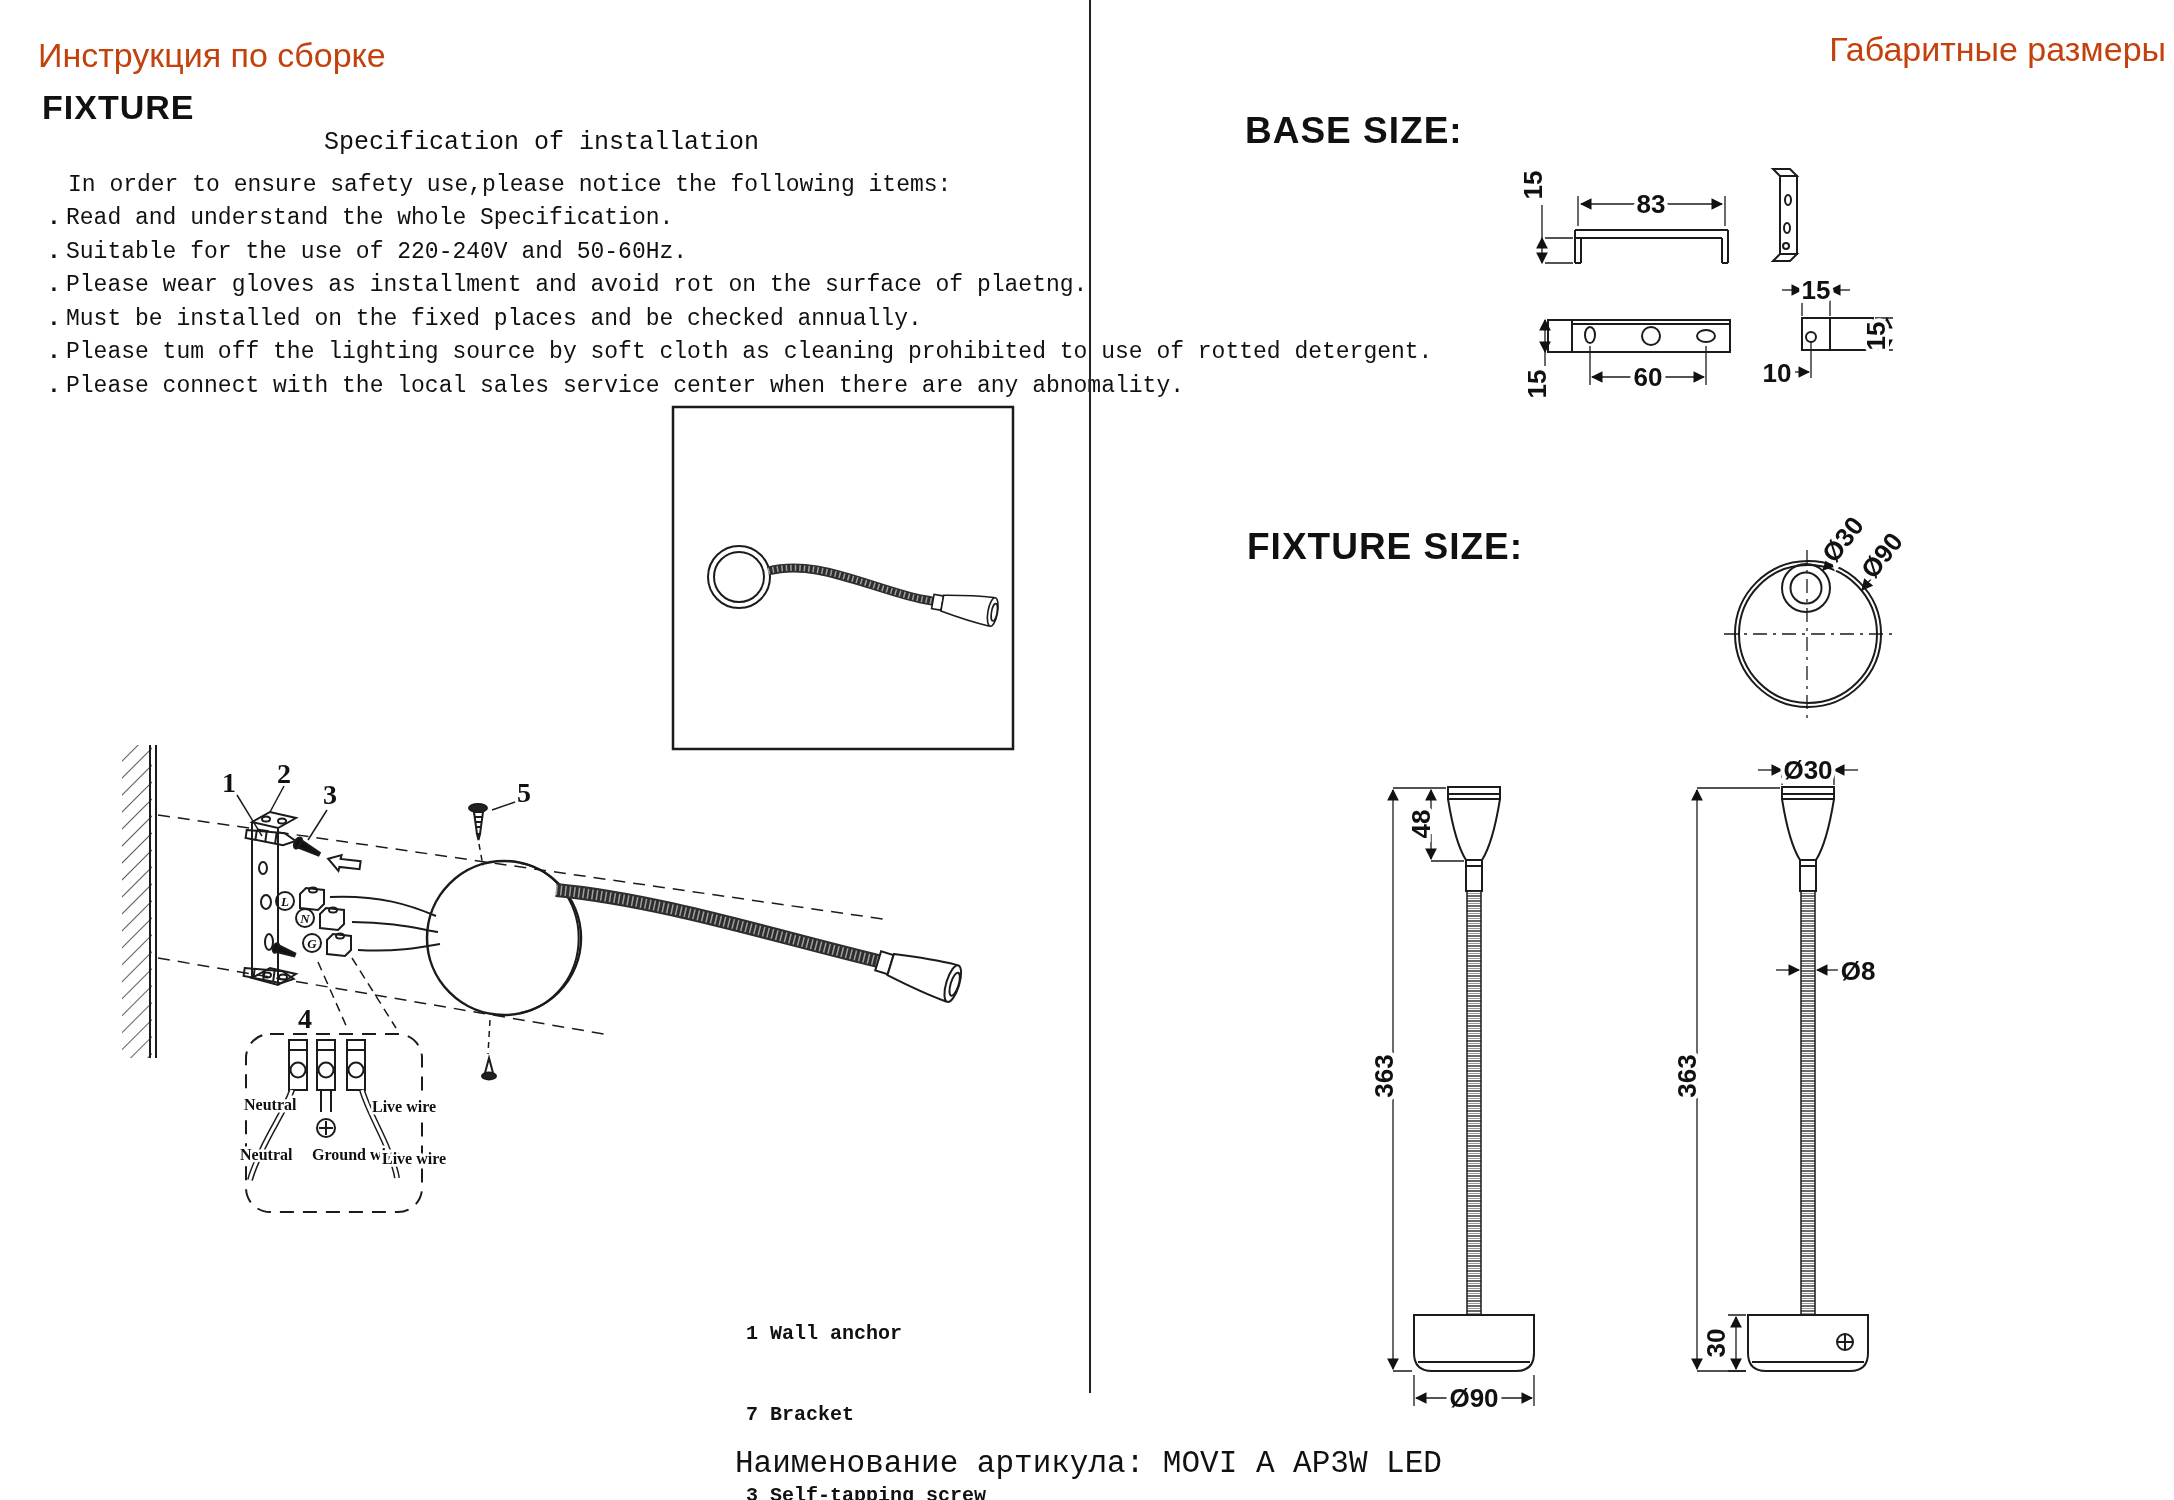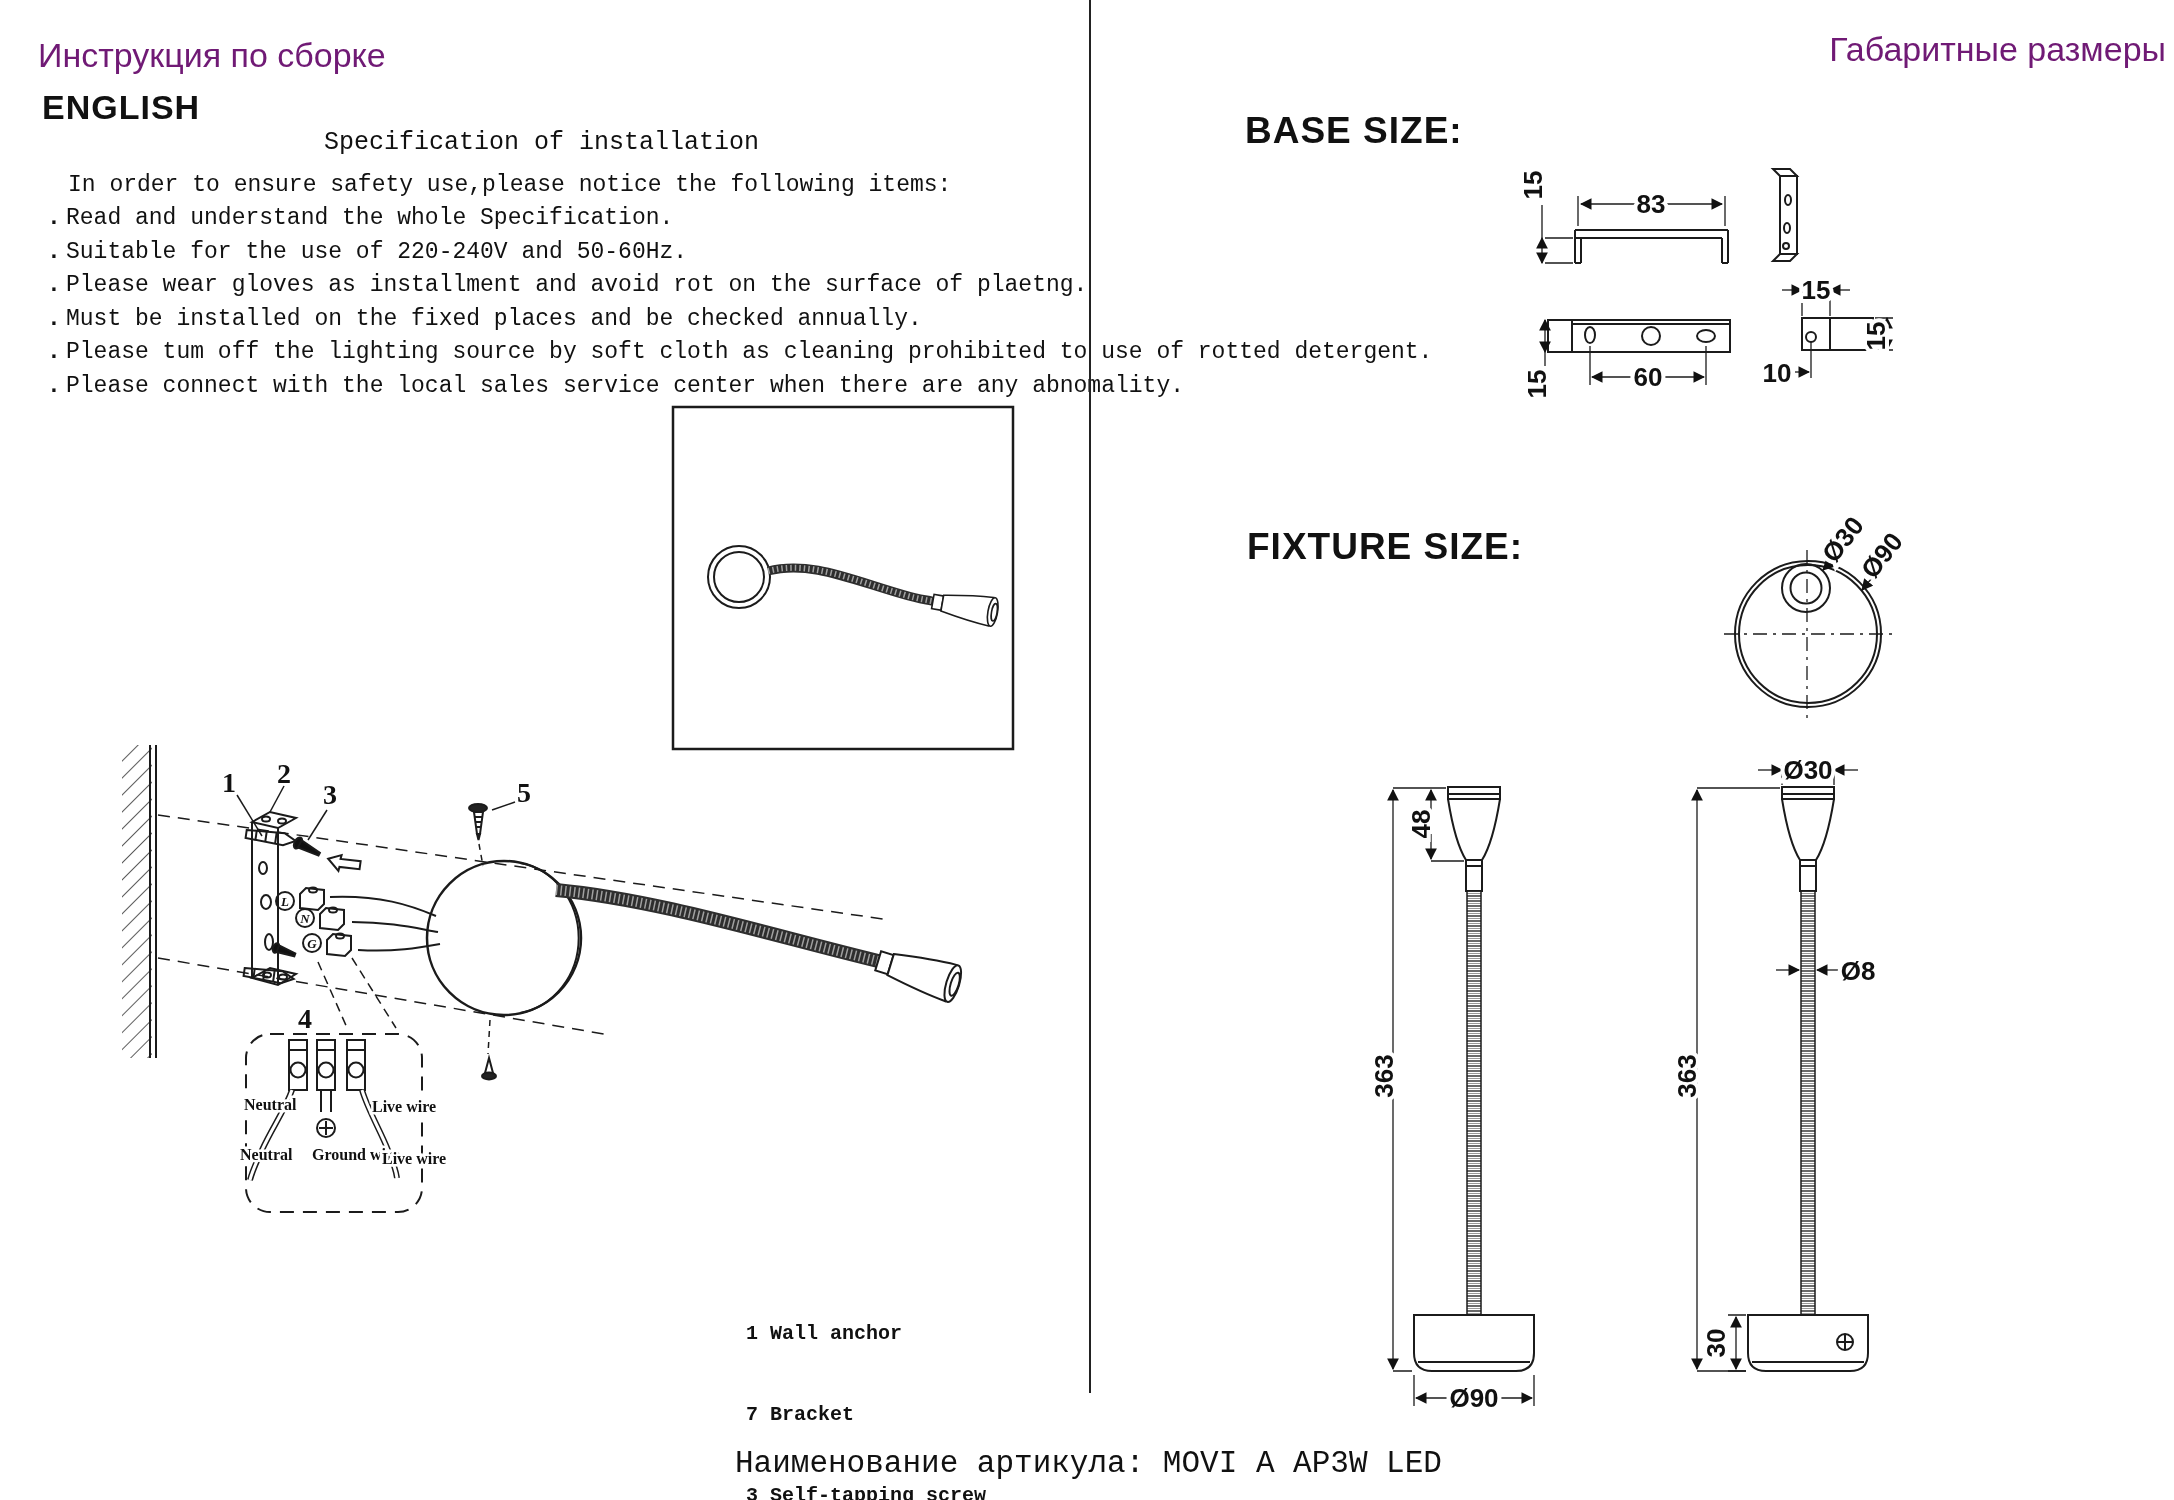--- a/index.html
+++ b/index.html
@@ -1,19 +1,19 @@
 <!DOCTYPE html>
 <html><head>
 <meta charset="utf-8">
 <style>
   html,body{margin:0;padding:0;background:#ffffff;}
   #page{position:relative;width:2174px;height:1500px;background:#ffffff;overflow:hidden;
         font-family:"Liberation Sans",sans-serif;color:#111;}
   .abs{position:absolute;}
-  .ru-title{font-size:34px;color:#701a75;}
+  .ru-title{font-size:34px;color:#c2410c;}
   .eng{font-size:34px;font-weight:700;letter-spacing:1px;}
   .serif{font-family:Liberation Mono, monospace;margin-top:32px;}
   .spec-sub{font-size:25px;}
   .intro{font-size:23px;}
   .b-item{display:flex;line-height:33.6px;font-size:23px;}
   .b-item .dot{width:19px;text-align:left;font-weight:700;}
   .size-head{font-size:37px;font-weight:600;letter-spacing:1px;}
   .divider{width:2px;background:#222;}
   .parts{font-family:"Liberation Mono",monospace;font-size:20px;font-weight:700;line-height:27px;white-space:pre;}
   .footer{font-size:31px;}
@@ -24,21 +24,21 @@
   .wire-lab{font-family:"Liberation Serif",serif;font-size:16px;font-weight:700;fill:#111;stroke:#fff;stroke-width:5px;paint-order:stroke;}
   .tletter{font-family:"Liberation Serif",serif;font-size:13px;font-style:italic;font-weight:700;fill:#111;}
 </style>
 </head>
 <body>
 
 <div id="page">
 
   <div class="abs ru-title" style="left:38px;top:36px;">Инструкция по сборке</div>
   <div class="abs ru-title" style="right:8px;top:30px;">Габаритные размеры</div>
-  <div class="abs eng" style="left:42px;top:88px;">ENGLISH</div>
+  <div class="abs eng" style="left:42px;top:88px;">FIXTURE</div>
   <div class="abs serif spec-sub" style="left:324px;top:96px;">Specification of installation</div>
 
   <div class="abs serif intro" style="left:68px;top:140px;text-align:center;">In order to ensure safety use,please notice the following items:</div>
   <div class="abs serif" style="left:47px;top:170px;">
     <div class="b-item">
         <span class="dot">.</span>
         <span>Read and understand the whole Specification.</span>
       </div>
     <div class="b-item">
         <span class="dot">.</span>

